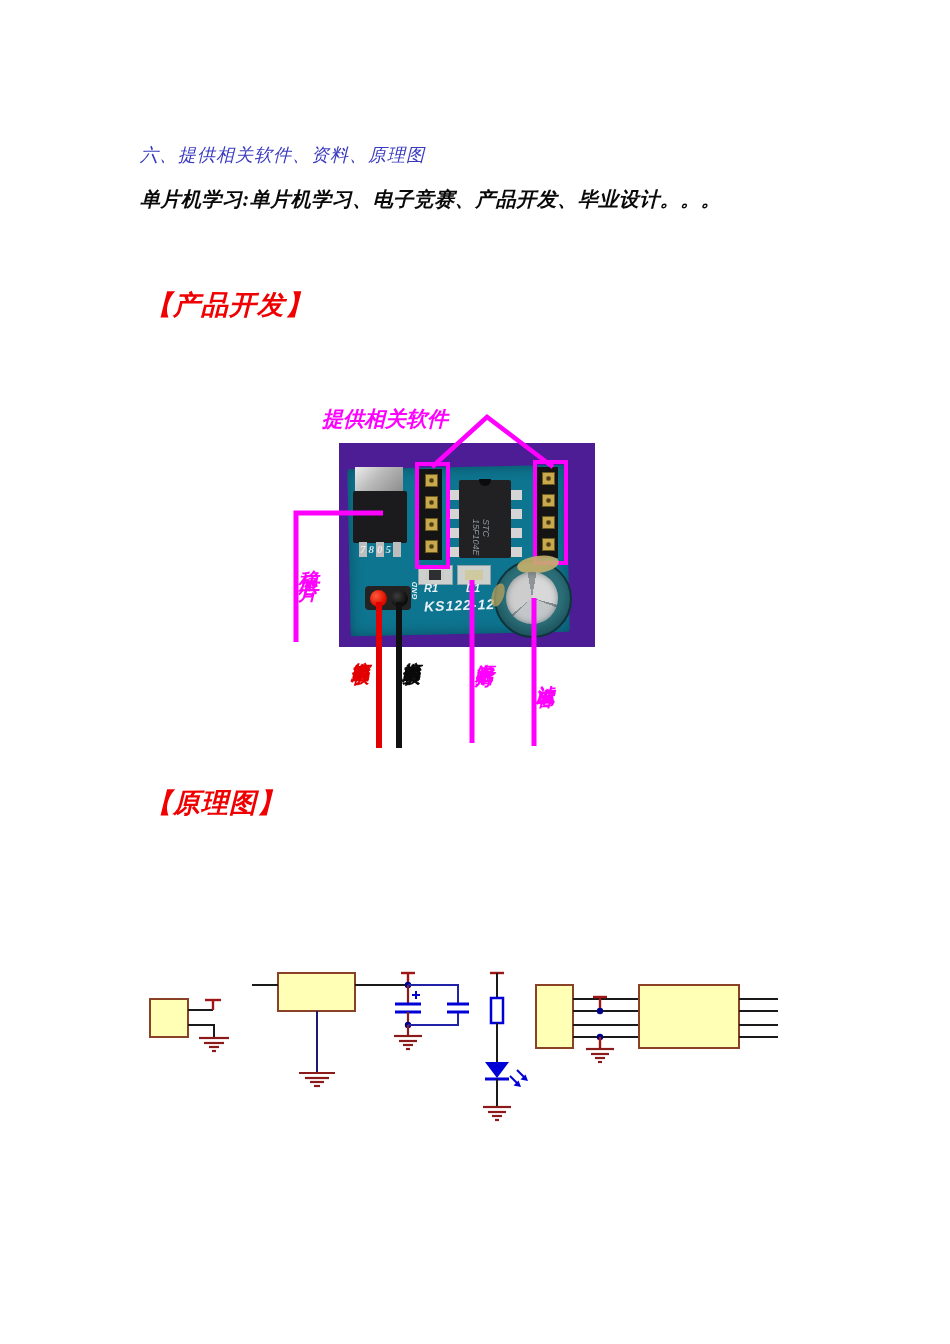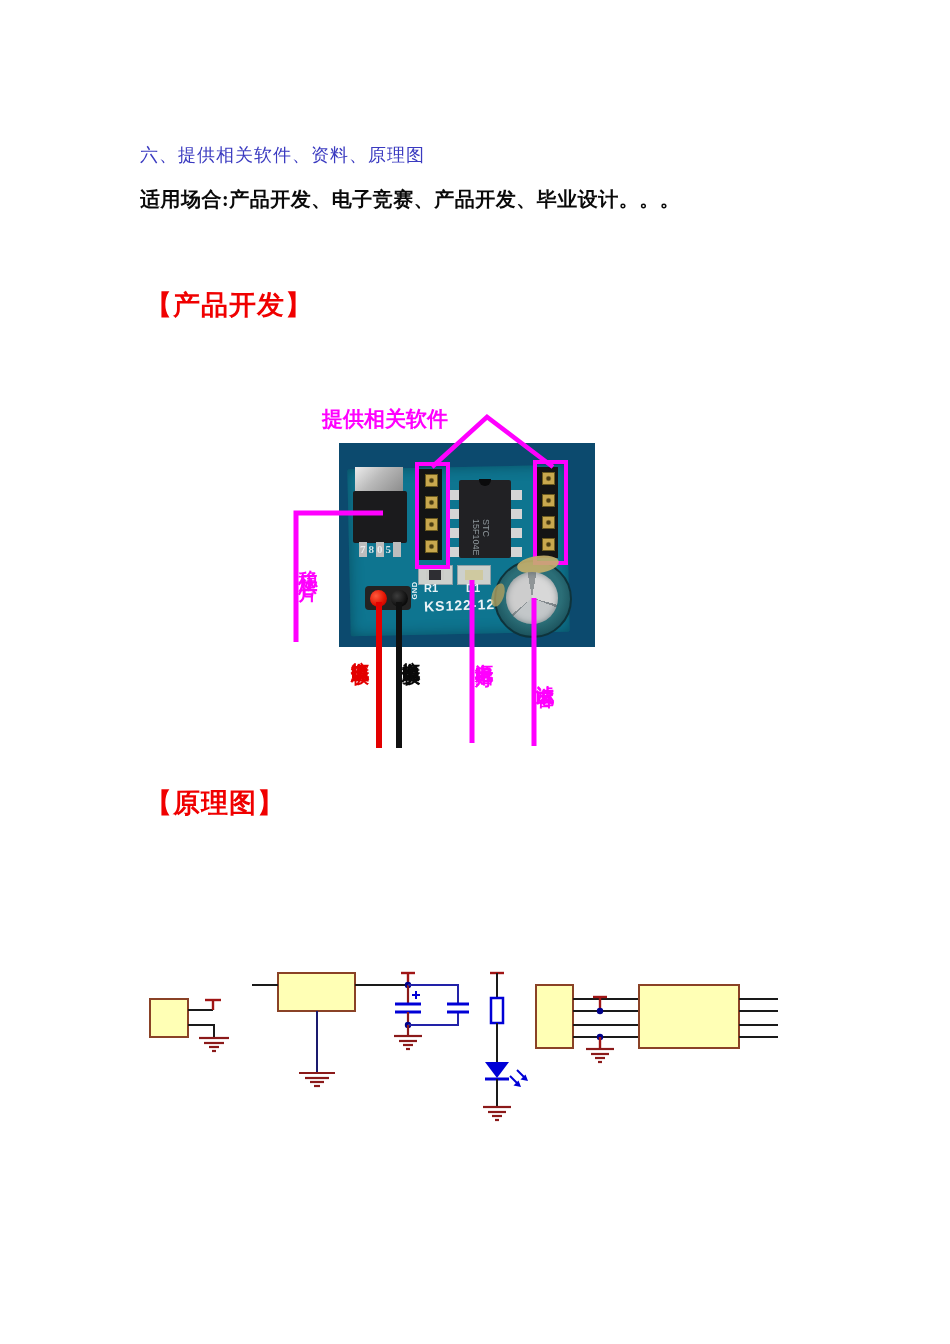--- a/index.html
+++ b/index.html
@@ -1,18 +1,19 @@
 <!DOCTYPE html>
 <html><head>
 <meta charset="utf-8">
 <style>
   html,body{margin:0;padding:0;background:#ffffff;}
   .page{
     position:relative;width:778px;height:1344px;background:#ffffff;overflow:hidden;
     font-family:"Liberation Serif","DejaVu Serif",serif;
+    font-style:italic;
   }
   
   .sec-title{position:absolute;left:140px;top:143px;font-size:18px;font-weight:400;
     color:#3A3AC0;letter-spacing:1px;margin:0;}
   .use-line{position:absolute;left:140px;top:186px;font-size:20px;font-weight:700;
     color:#0a0a0a;letter-spacing:.5px;margin:0;}
   .notice-line{position:absolute;left:140px;top:230px;font-size:19px;font-weight:700;
     color:#2323C8;letter-spacing:.5px;margin:0;}
   .red-cap{position:absolute;left:145px;font-size:27px;font-weight:700;color:#F00000;
     letter-spacing:1px;margin:0;}
@@ -24,21 +25,21 @@
   .vlabel{position:absolute;writing-mode:vertical-rl;text-orientation:upright;
     line-height:1;z-index:6;font-weight:600;}
   .ann-reg {left:299px;top:555px;font-size:19px;letter-spacing:4px;color:#FF00FF;}
   .ann-pos {left:351px;top:647px;font-size:18px;letter-spacing:1.5px;color:#E30000;}
   .ann-neg {left:402px;top:647px;font-size:18px;letter-spacing:1.5px;color:#0a0a0a;}
   .ann-led {left:475px;top:649px;font-size:18px;letter-spacing:1.5px;color:#FF00FF;}
   .ann-cap {left:536px;top:670px;font-size:18px;letter-spacing:1.5px;color:#FF00FF;}
 
   
   .photo{position:absolute;left:339px;top:443px;width:256px;height:204px;
-    background:#0c4a6e;z-index:1;overflow:hidden;}
+    background:#4c1d95;z-index:1;overflow:hidden;}
   .photo *{position:absolute;}
   .pcb{left:10px;top:24px;width:219px;height:167px;background:#0E7590;
     transform:rotate(-1.2deg);border-radius:2px;
     box-shadow:inset 0 0 14px rgba(0,30,40,.45);}
   .reg-tab{left:16px;top:24px;width:48px;height:26px;
     background:linear-gradient(135deg,#ececec 0%,#b9b9b9 45%,#8a8a8a 100%);}
   .reg-body{left:14px;top:48px;width:54px;height:52px;background:#1b1b1d;border-radius:2px;}
   .reg-pin{width:8px;height:15px;top:99px;background:#bdbdbd;}
   .reg-mark{left:21px;top:100px;width:50px;font-size:11px;font-weight:700;
     color:rgba(235,240,242,.9);letter-spacing:3px;z-index:3;}
@@ -92,21 +93,21 @@
   .gnd{stroke:#8B1A1A;stroke-width:2.2px;}
   .pwr{stroke:#A01515;stroke-width:2.4px;}
   .blue{stroke:#0000D6;stroke-width:2.5px;fill:none;}
 </style>
 </head>
 <body>
 
 <div class="page">
 
   <h1 class="sec-title">六、提供相关软件、资料、原理图</h1>
-  <p class="use-line">适用场合:产品开发、电子竞赛、产品开发、毕业设计。。。</p>
+  <p class="use-line">单片机学习:单片机学习、电子竞赛、产品开发、毕业设计。。。</p>
   <h2 class="red-cap" style="top:287px">【产品开发】</h2>
   <h2 class="red-cap" style="top:785px">【原理图】</h2>
 
   <div class="photo">
     <div class="pcb"></div>
 
     <div class="reg-tab"></div>
     <div class="reg-body"></div>
     <div class="reg-pin" style="left:20px"></div>
     <div class="reg-pin" style="left:37px"></div>

